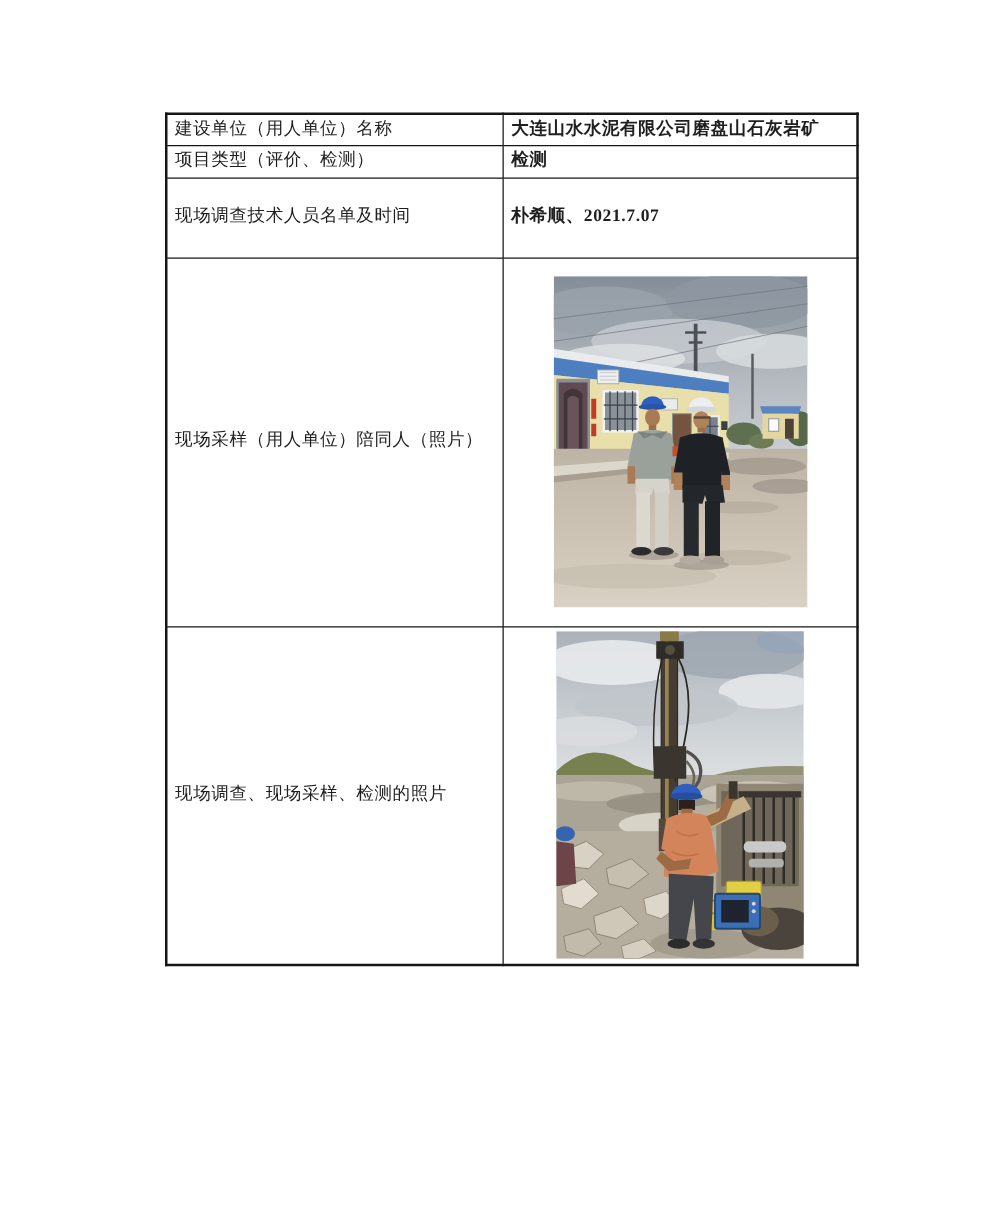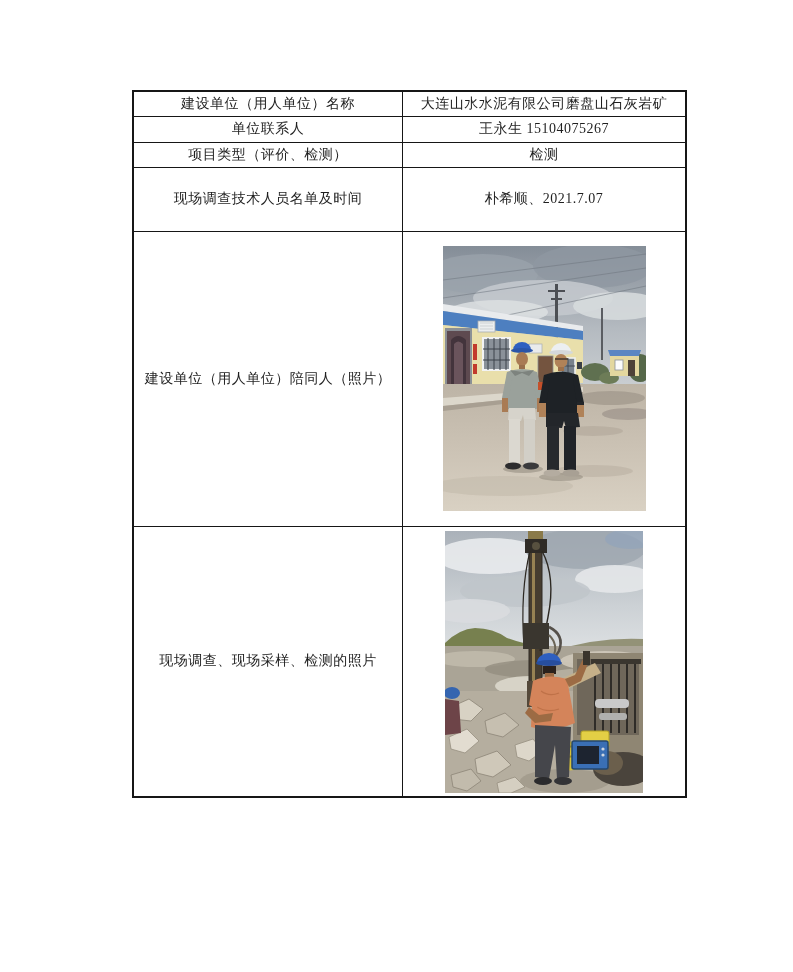--- a/index.html
+++ b/index.html
@@ -21,28 +21,28 @@
     table-layout:fixed;
     width:527px;
     border:2px solid #161616;
     font-size:14px;
     color:#1f1f1f;
   }
   table.info td{
     border:1px solid #161616;
     padding:2px 6px;
     vertical-align:middle;
-    text-align:center;
+    text-align:left;
     line-height:1.45;
     letter-spacing:0.5px;
     overflow:hidden;
     white-space:nowrap;
   }
   td.c1{width:256px;}
-  td.c2{width:270px;}
+  td.c2{width:270px;font-weight:bold;}
   tr.r-sm{height:23px;}
   tr.r-md1{height:64px;}
   tr.r-md2{height:63px;}
   tr.r-ph1{height:295px;}
   tr.r-ph2{height:271px;}
   td.photo-cell{padding:0;}
   .photo-frame{
     width:100%;height:100%;
     display:flex;align-items:center;justify-content:center;
   }
@@ -52,34 +52,30 @@
 <body>
 
 <div class="page">
   <table class="info">
     <tbody>
       <tr class="r-sm">
         <td class="c1">建设单位（用人单位）名称</td>
         <td class="c2">大连山水水泥有限公司磨盘山石灰岩矿</td>
       </tr>
       <tr class="r-sm">
-        <td class="c1">单位联系人</td>
-        <td class="c2">王永生 15104075267</td>
-      </tr>
-      <tr class="r-sm">
         <td class="c1">项目类型（评价、检测）</td>
         <td class="c2">检测</td>
       </tr>
       <tr class="r-md1">
         <td class="c1">现场调查技术人员名单及时间</td>
         <td class="c2">朴希顺、2021.7.07</td>
       </tr>
 
       <tr class="r-ph1">
-        <td class="c1">建设单位（用人单位）陪同人（照片）</td>
+        <td class="c1">现场采样（用人单位）陪同人（照片）</td>
         <td class="c2 photo-cell">
           <div class="photo-frame">
             <svg width="203" height="265" viewBox="0 0 203 265" role="img" aria-label="两名戴安全帽人员在厂区平房前的合影照片">
               <defs>
                 <linearGradient id="sky1" x1="0" y1="0" x2="0" y2="1">
                   <stop offset="0" stop-color="#848d97"></stop>
                   <stop offset="0.55" stop-color="#b4bac0"></stop>
                   <stop offset="1" stop-color="#cdd1d4"></stop>
                 </linearGradient>
                 <linearGradient id="gnd1" x1="0" y1="0" x2="0" y2="1">

